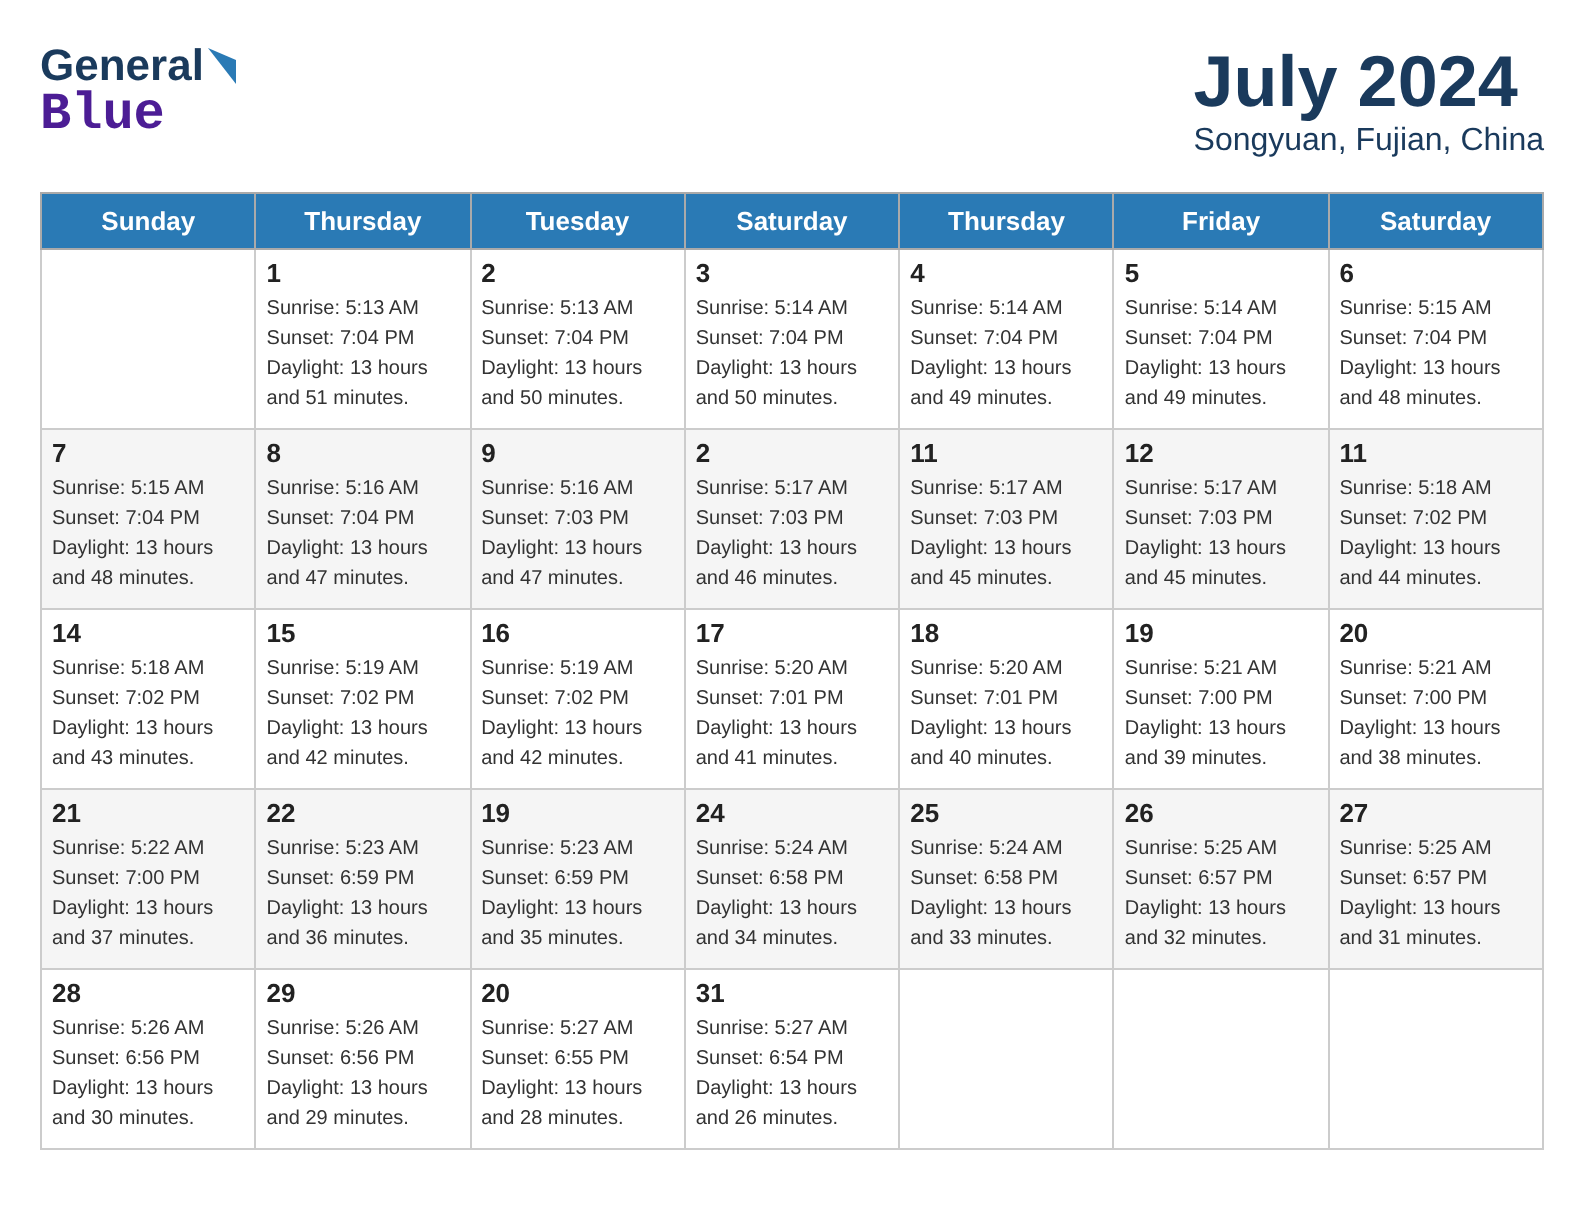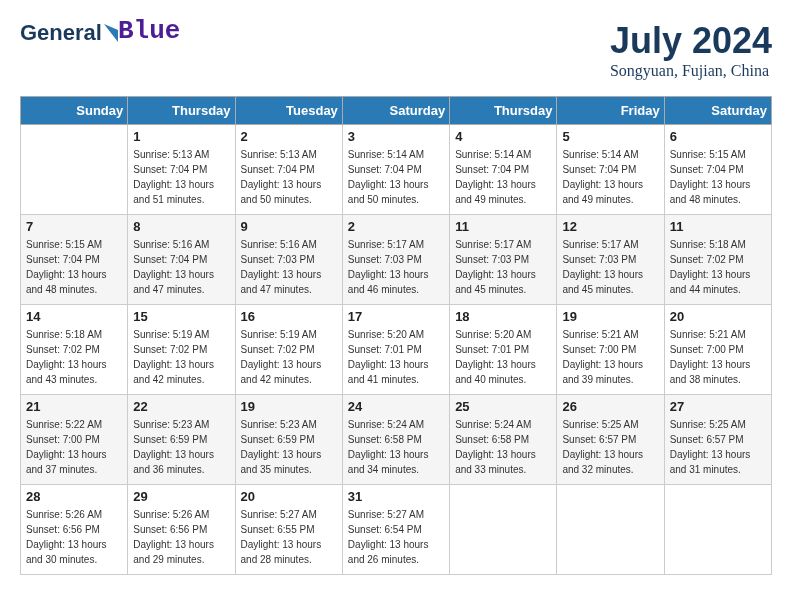--- a/index.html
+++ b/index.html
@@ -11,21 +11,21 @@
       padding: 20px;
     }
     .header {
       display: flex;
       justify-content: space-between;
       align-items: flex-start;
       margin-bottom: 16px;
     }
     .logo {
       display: flex;
-      flex-direction: row;
+      flex-direction: column;
       align-items: flex-start;
     }
     .logo-text {
       display: flex;
       align-items: center;
       font-size: 22px;
       font-weight: bold;
       color: #1a3a5c;
     }
     .logo-general { color: #1a3a5c; }
@@ -37,35 +37,34 @@
     .title-block {
     }
     .month-title {
       font-size: 36px;
       font-weight: bold;
       color: #1a3a5c;
     }
     .location {
       font-size: 16px;
       color: #1a3a5c;
-      font-family: Liberation Serif, serif;
     }
     table {
       width: 100%;
       border-collapse: collapse;
       table-layout: fixed;
     }
     thead tr th {
       background-color: #2a7ab5;
       color: #fff;
       font-size: 13px;
       font-weight: bold;
       padding: 6px 4px;
       border: 1px solid #aaa;
-      text-align: right;
+      text-align: center;
     }
     tbody tr td {
       border: 1px solid #ccc;
       vertical-align: top;
       padding: 4px 5px;
       font-size: 10px;
       color: #333;
       height: 90px;
     }
     tbody tr:nth-child(odd) td {

